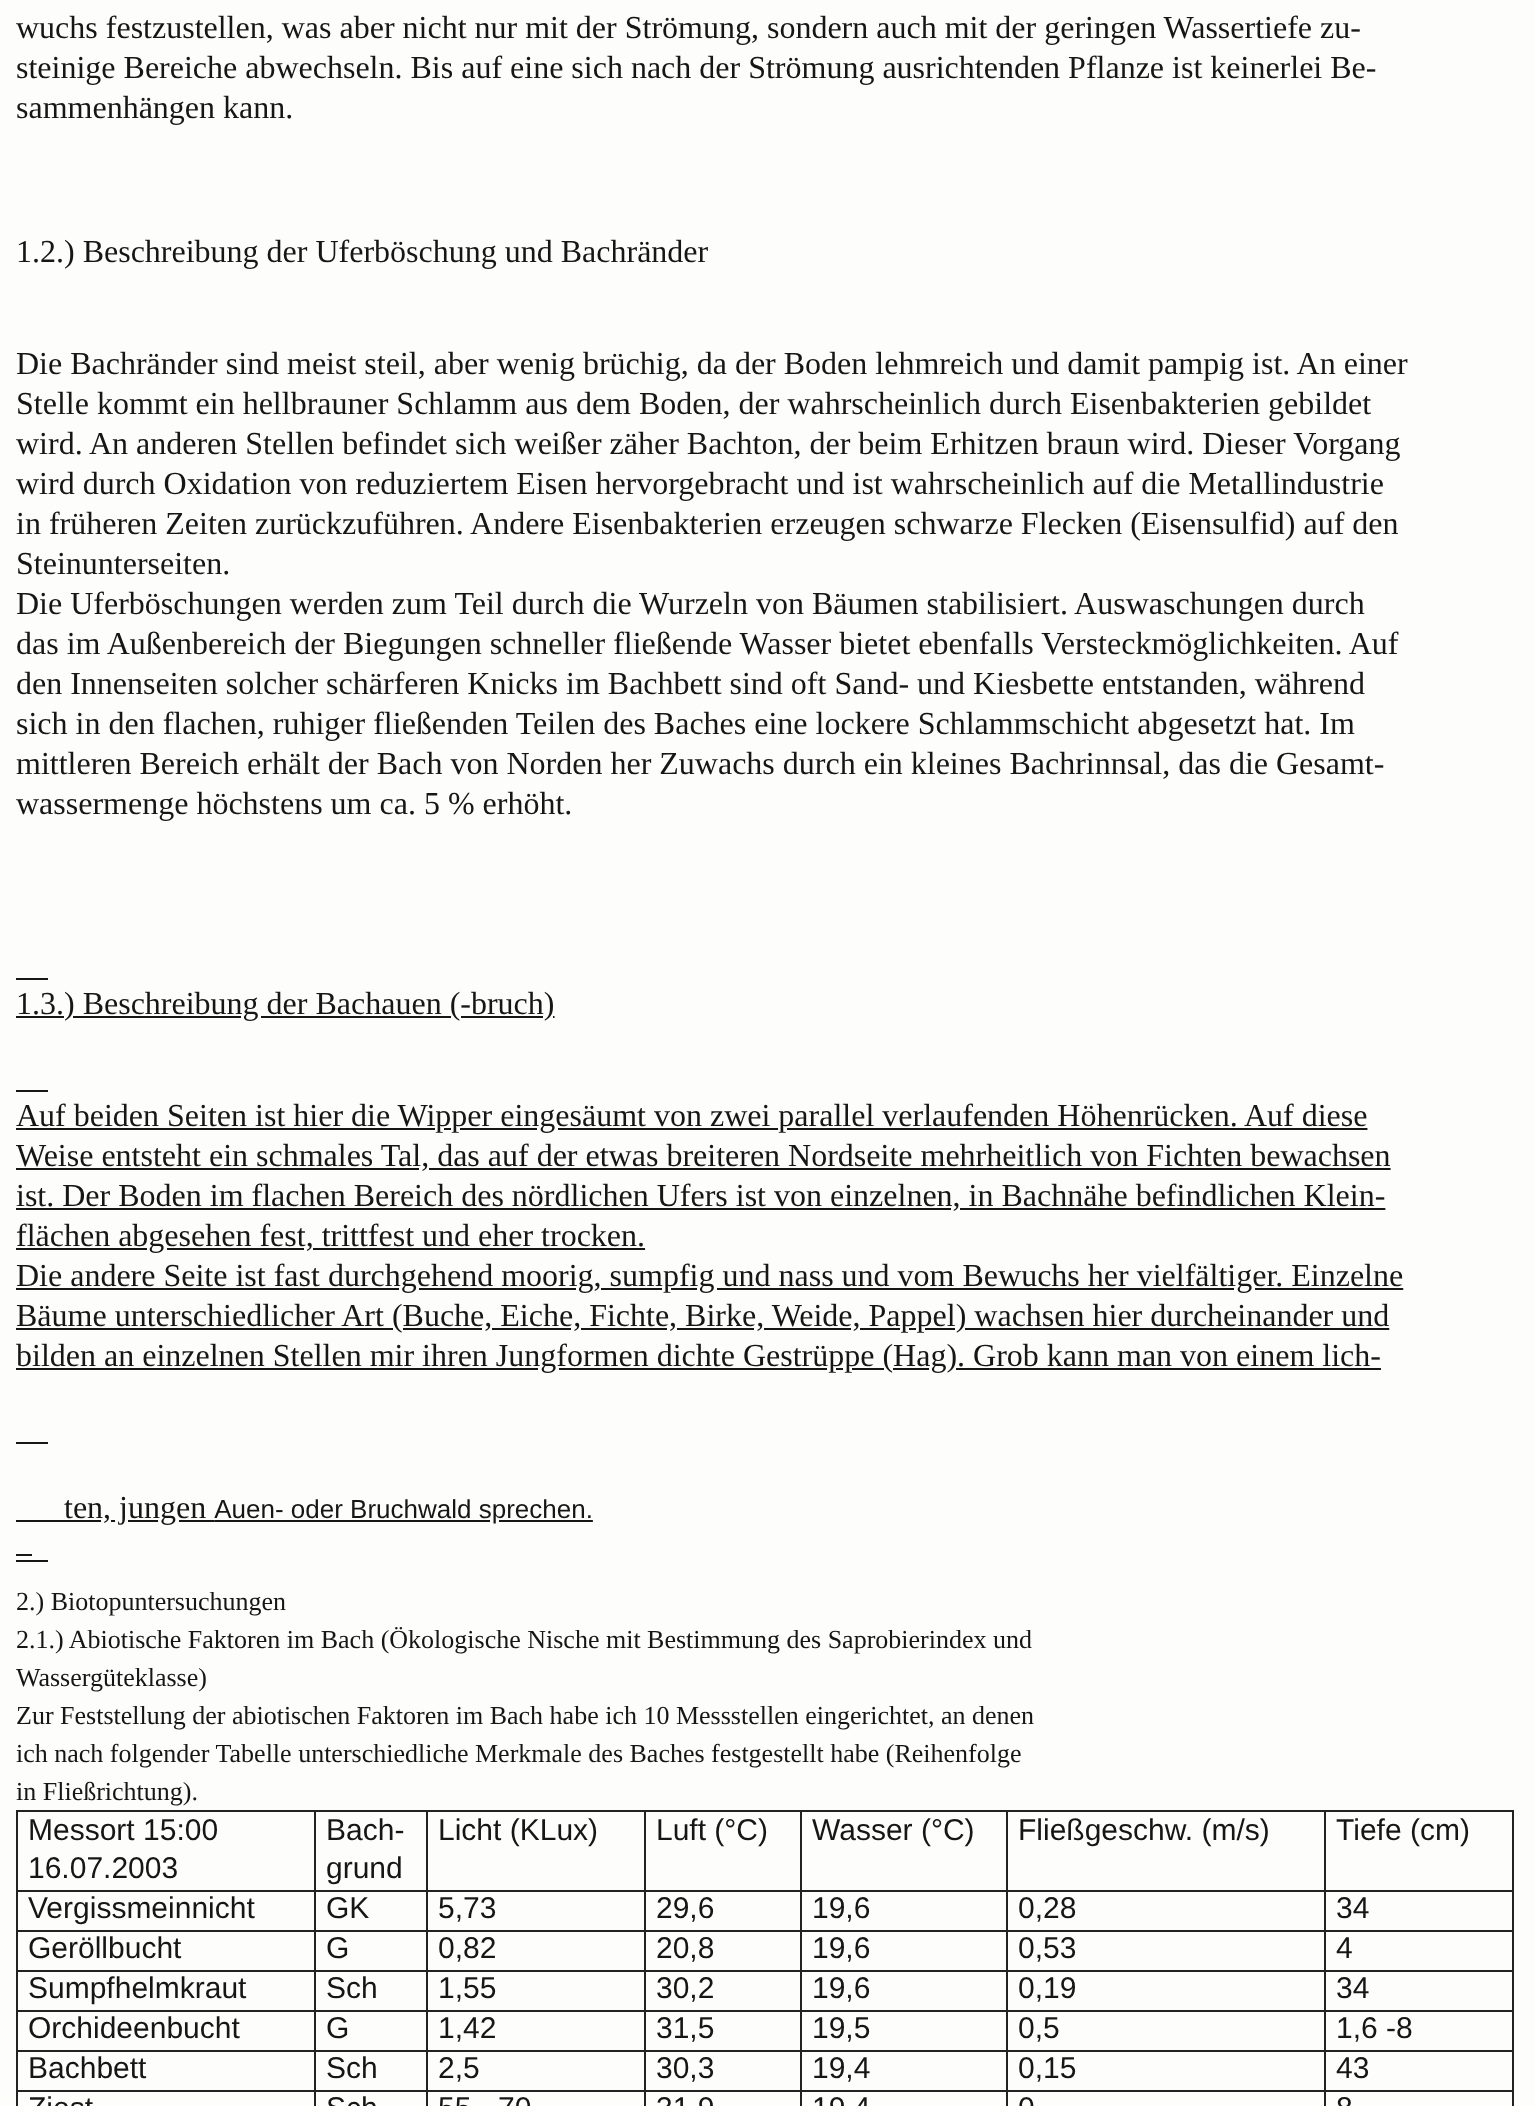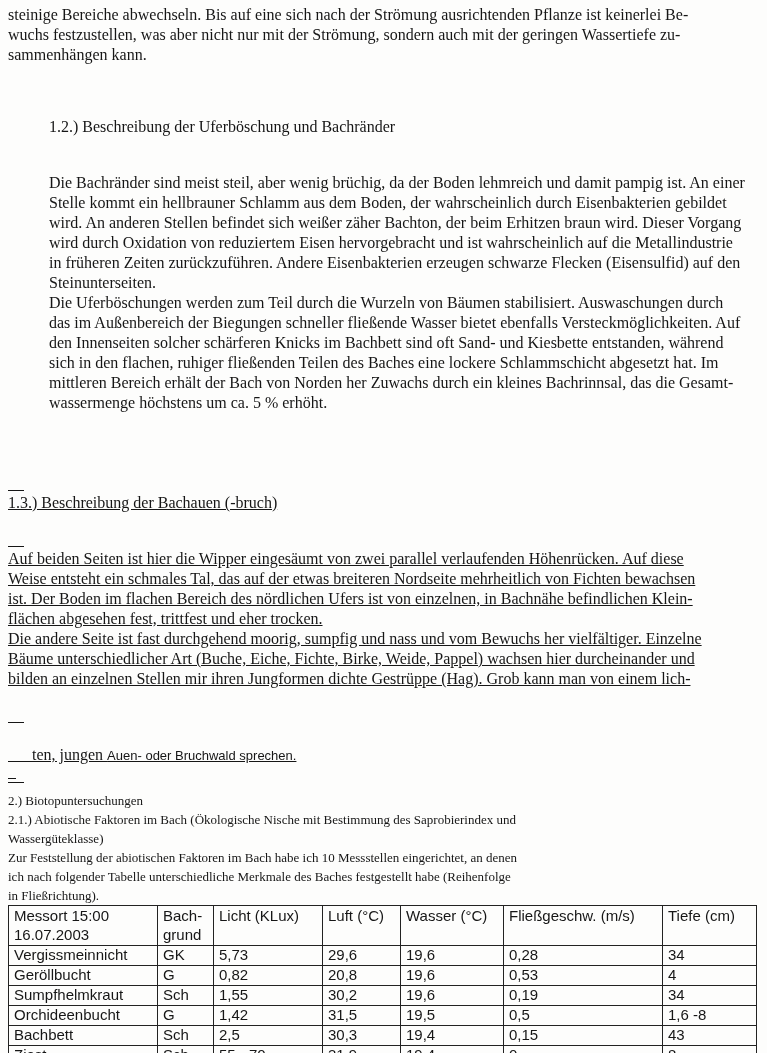--- a/index.html
+++ b/index.html
@@ -7,21 +7,21 @@
     width:767px;height:1053px;
     background:#fdfdfc;color:#161616;
     overflow:hidden;
     font-family:"Liberation Serif", serif;
   }
   .doc{padding:5px 6px 0 8px;}
   .block{white-space:pre;}
   .serif{font-family:"Liberation Serif", serif;font-size:16px;}
   .serif .line{height:20px;line-height:20px;}
   .intro{margin-bottom:16px;}
-  .sec12{margin-bottom:8px;margin-left:41px;}
+  .sec12{margin-bottom:8px;}
   .sec13{margin-bottom:10px;text-decoration:underline;}
   .sans{font-family:"Liberation Sans", sans-serif;}
   .sansblock{font-family:Liberation Serif, serif;font-size:13px;}
   .sansblock .line{height:19px;line-height:19px;}
   .mixed .sans{font-size:13px;}
 
   table.meas{
     border-collapse:collapse;table-layout:fixed;
     width:748px;margin:0;
     font-family:"Liberation Sans", sans-serif;font-size:15px;
@@ -35,21 +35,21 @@
   table.meas tbody td{height:19px;line-height:18px;}
   .c0{width:149px;}.c1{width:56px;}.c2{width:109px;}.c3{width:78px;}
   .c4{width:103px;}.c5{width:159px;}.c6{width:94px;}
   td.center{text-align:center;margin-left:40px;}
 </style>
 </head>
 <body>
 
 <div class="doc">
 
-  <div class="block serif intro"><div class="line">steinige Bereiche abwechseln. Bis auf eine sich nach der Strömung ausrichtenden Pflanze ist keinerlei Be-</div><div class="line">wuchs festzustellen, was aber nicht nur mit der Strömung, sondern auch mit der geringen Wassertiefe zu-</div><div class="line">sammenhängen kann.</div></div>
+  <div class="block serif intro"><div class="line">wuchs festzustellen, was aber nicht nur mit der Strömung, sondern auch mit der geringen Wassertiefe zu-</div><div class="line">steinige Bereiche abwechseln. Bis auf eine sich nach der Strömung ausrichtenden Pflanze ist keinerlei Be-</div><div class="line">sammenhängen kann.</div></div>
 
   <div class="block serif sec12">
     <div class="line">1.2.) Beschreibung der Uferböschung und Bachränder</div>
     <div><div class="line">Die Bachränder sind meist steil, aber wenig brüchig, da der Boden lehmreich und damit pampig ist. An einer</div><div class="line">Stelle kommt ein hellbrauner Schlamm aus dem Boden, der wahrscheinlich durch Eisenbakterien gebildet</div><div class="line">wird. An anderen Stellen befindet sich weißer zäher Bachton, der beim Erhitzen braun wird. Dieser Vorgang</div><div class="line">wird durch Oxidation von reduziertem Eisen hervorgebracht und ist wahrscheinlich auf die Metallindustrie</div><div class="line">in früheren Zeiten zurückzuführen. Andere Eisenbakterien erzeugen schwarze Flecken (Eisensulfid) auf den</div><div class="line">Steinunterseiten.</div><div class="line">Die Uferböschungen werden zum Teil durch die Wurzeln von Bäumen stabilisiert. Auswaschungen durch</div><div class="line">das im Außenbereich der Biegungen schneller fließende Wasser bietet ebenfalls Versteckmöglichkeiten. Auf</div><div class="line">den Innenseiten solcher schärferen Knicks im Bachbett sind oft Sand- und Kiesbette entstanden, während</div><div class="line">sich in den flachen, ruhiger fließenden Teilen des Baches eine lockere Schlammschicht abgesetzt hat. Im</div><div class="line">mittleren Bereich erhält der Bach von Norden her Zuwachs durch ein kleines Bachrinnsal, das die Gesamt-</div><div class="line">wassermenge höchstens um ca. 5 % erhöht.</div></div>
   </div>
 
   <div class="block serif sec13">
     <div class="line">1.3.) Beschreibung der Bachauen (-bruch)</div>
     <div><div class="line">Auf beiden Seiten ist hier die Wipper eingesäumt von zwei parallel verlaufenden Höhenrücken. Auf diese</div><div class="line">Weise entsteht ein schmales Tal, das auf der etwas breiteren Nordseite mehrheitlich von Fichten bewachsen</div><div class="line">ist. Der Boden im flachen Bereich des nördlichen Ufers ist von einzelnen, in Bachnähe befindlichen Klein-</div><div class="line">flächen abgesehen fest, trittfest und eher trocken.</div><div class="line">Die andere Seite ist fast durchgehend moorig, sumpfig und nass und vom Bewuchs her vielfältiger. Einzelne</div><div class="line">Bäume unterschiedlicher Art (Buche, Eiche, Fichte, Birke, Weide, Pappel) wachsen hier durcheinander und</div><div class="line">bilden an einzelnen Stellen mir ihren Jungformen dichte Gestrüppe (Hag). Grob kann man von einem lich-</div></div>
     <div class="line mixed">

